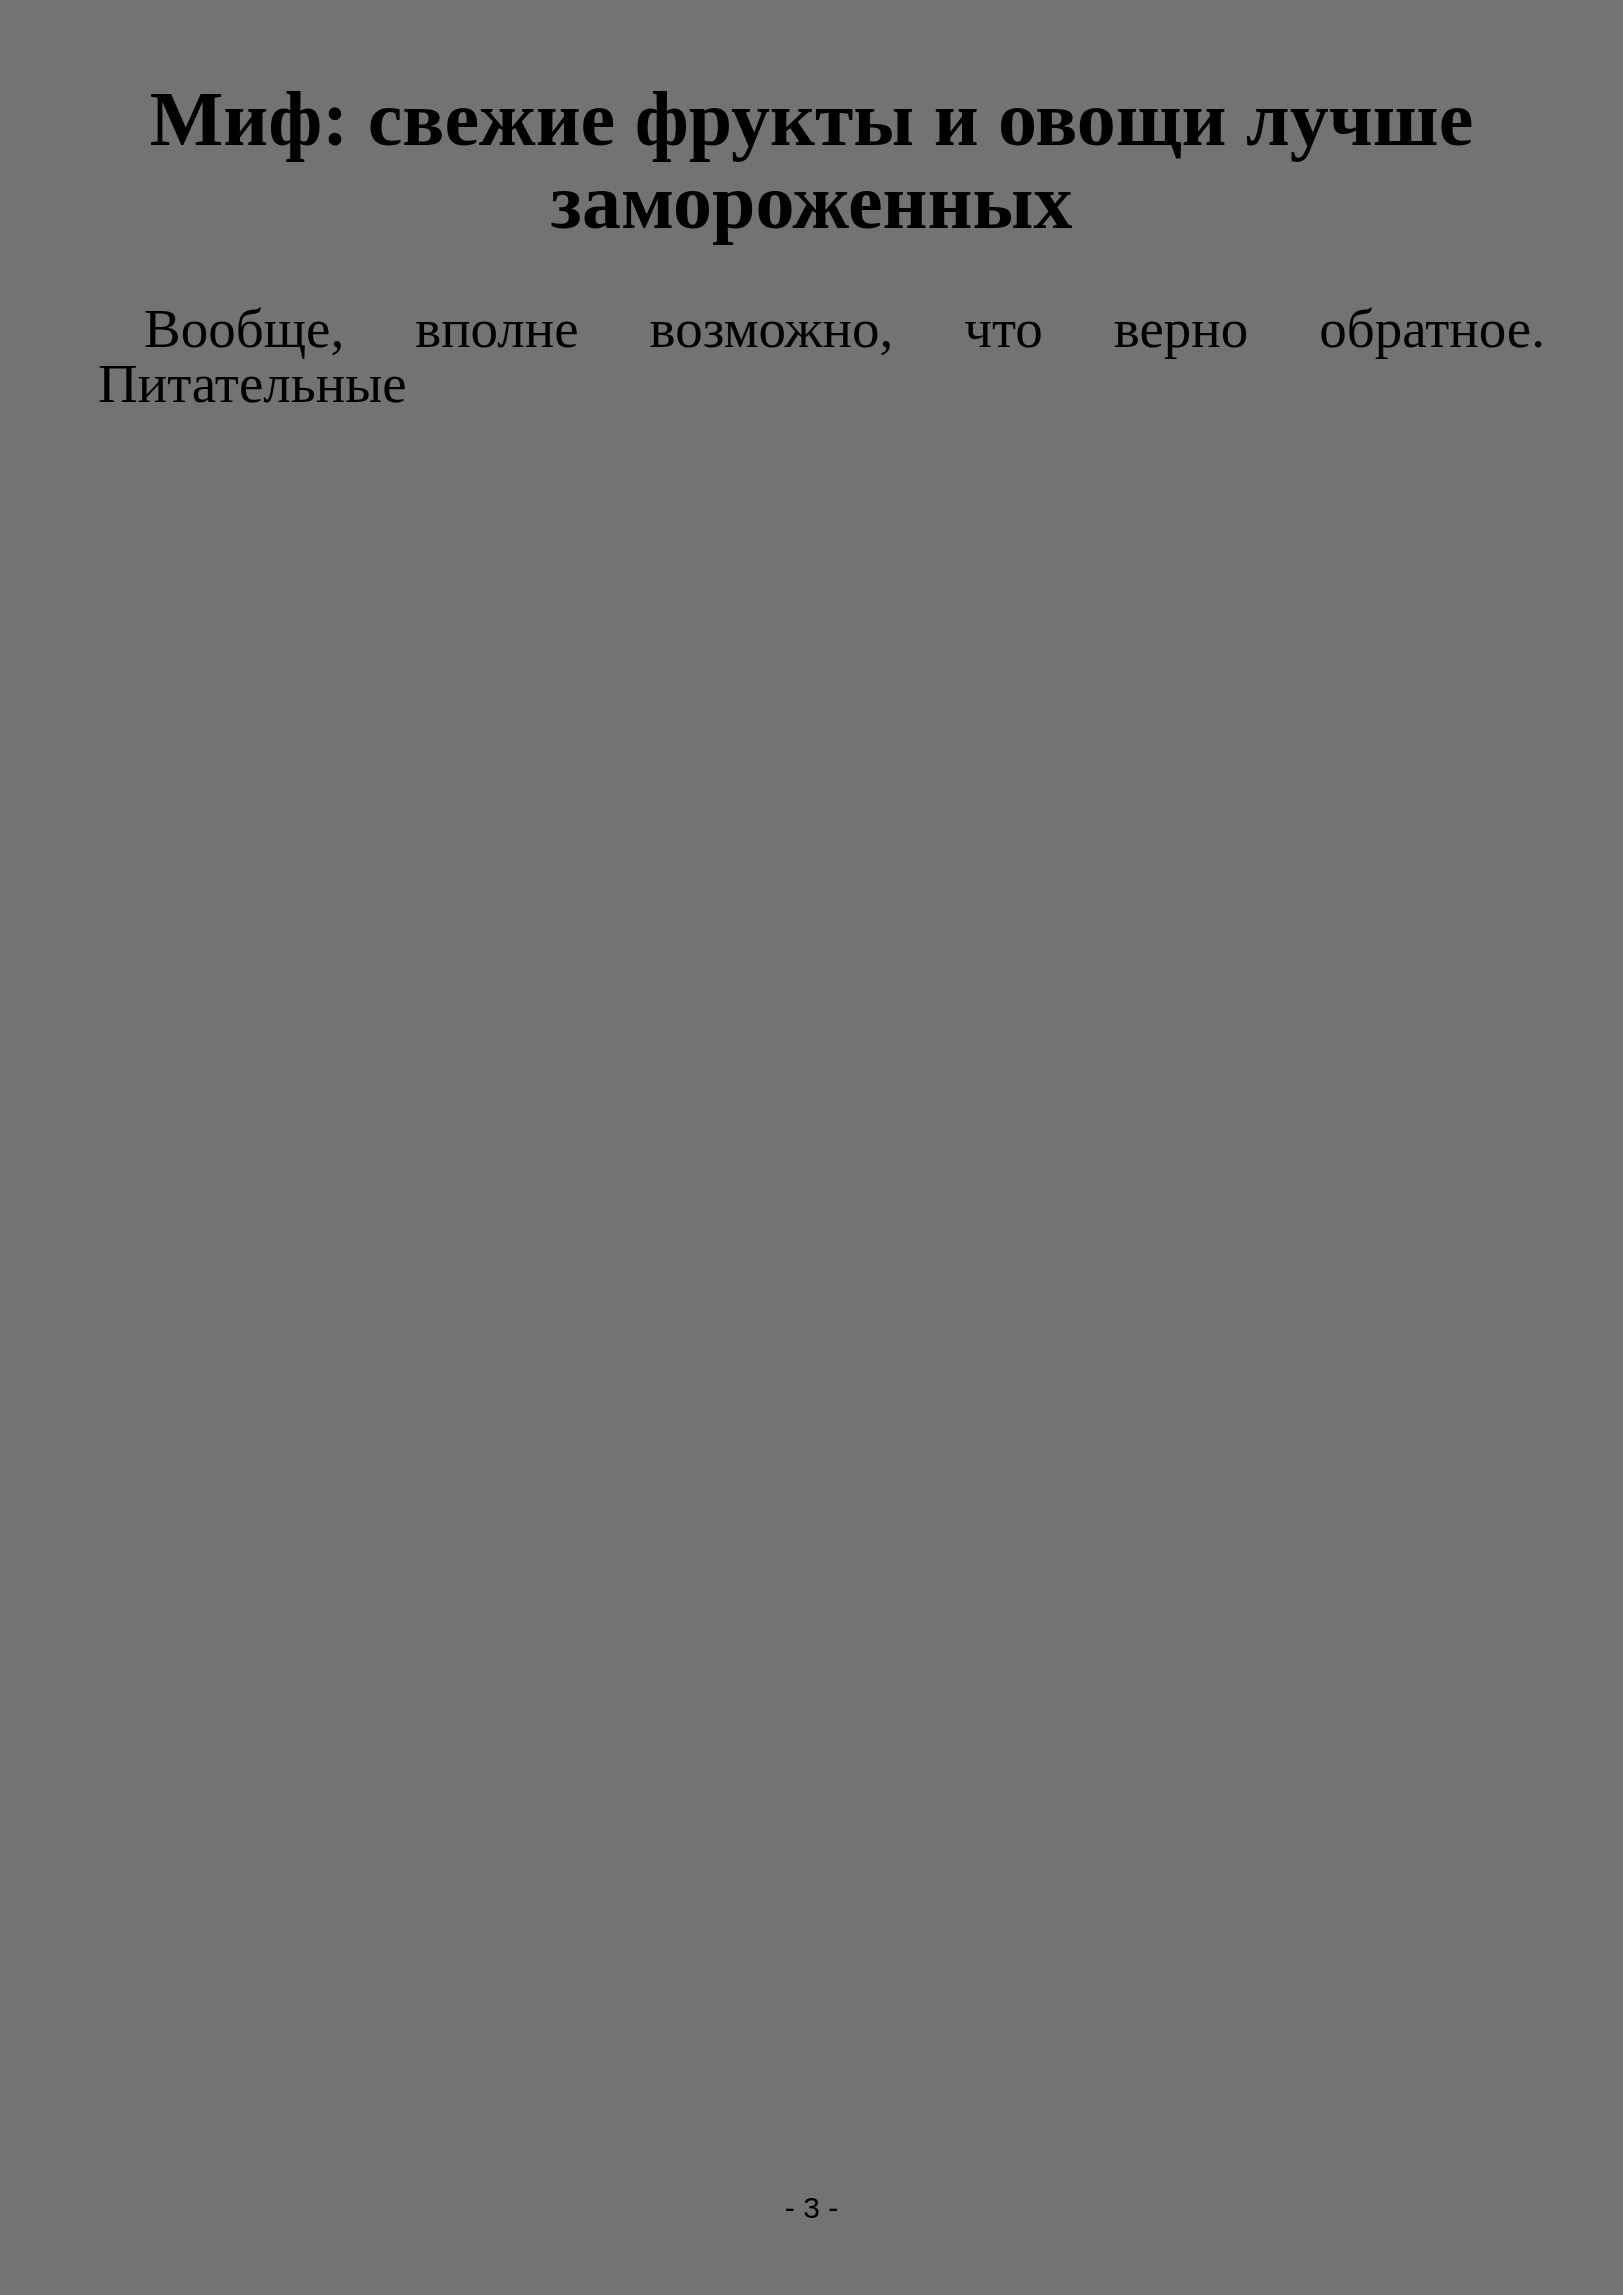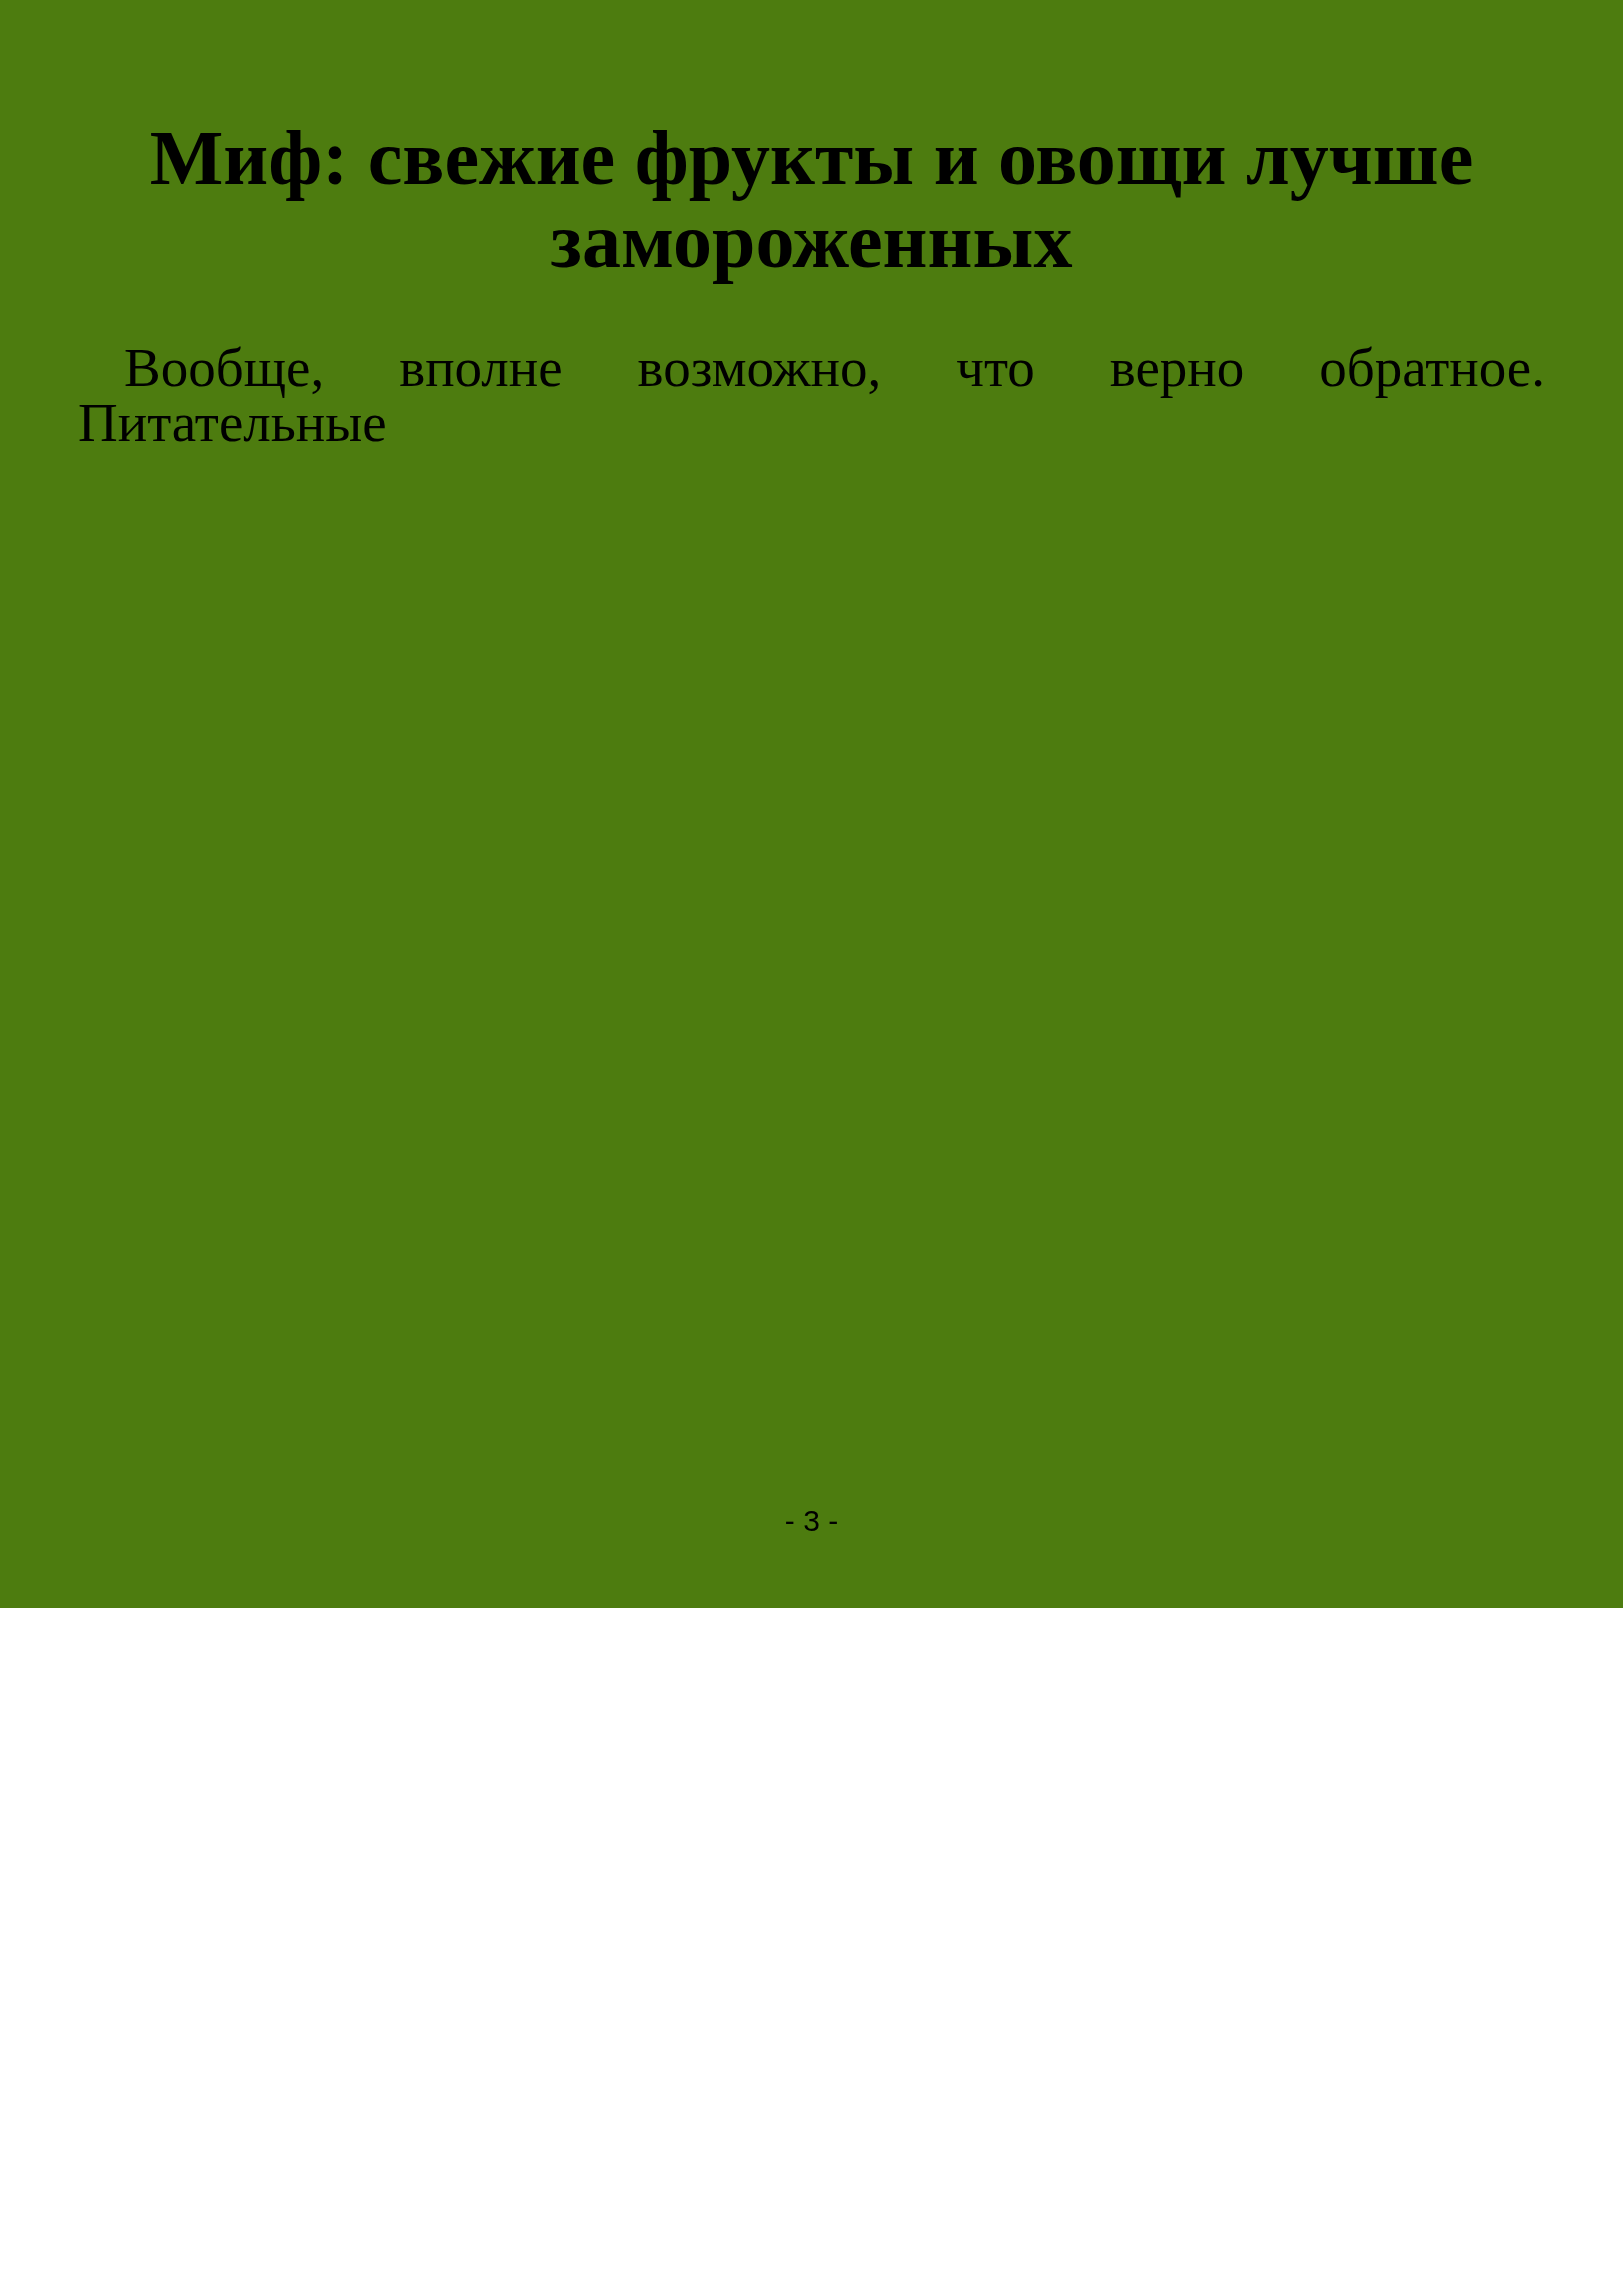--- a/index.html
+++ b/index.html
@@ -8,24 +8,24 @@
   }
   body {
     width: 1623px;
     height: 2295px;
     background: #ffffff;
     overflow: hidden;
   }
   .page {
     position: relative;
     width: 1623px;
-    height: 1608px;
+    height: 2295px;
     box-sizing: border-box;
-    padding-top: 116px;
-    background: #4d7c0f;
+    padding-top: 77px;
+    background: #737373;
     color: #000000;
     font-family: "Liberation Serif", "DejaVu Serif", serif;
   }
   h1.doc-title {
     margin: 0 78px;
     font-size: 78px;
     line-height: 1.07;
     font-weight: bold;
     text-align: center;
     color: #000000;
@@ -35,20 +35,21 @@
   }
   .para {
     margin: 57px 78px 0 78px;
     font-size: 55px;
     line-height: 1.0;
     color: #000000;
   }
   .pline {
     text-align: justify;
     text-align-last: justify;
+    margin-left: 20px;
     -moz-text-align-last: justify;
   }
   .pline-first {
     text-indent: 46px;
   }
   .pline-last {
     text-align-last: left;
     -moz-text-align-last: left;
   }
   .page-footer {

